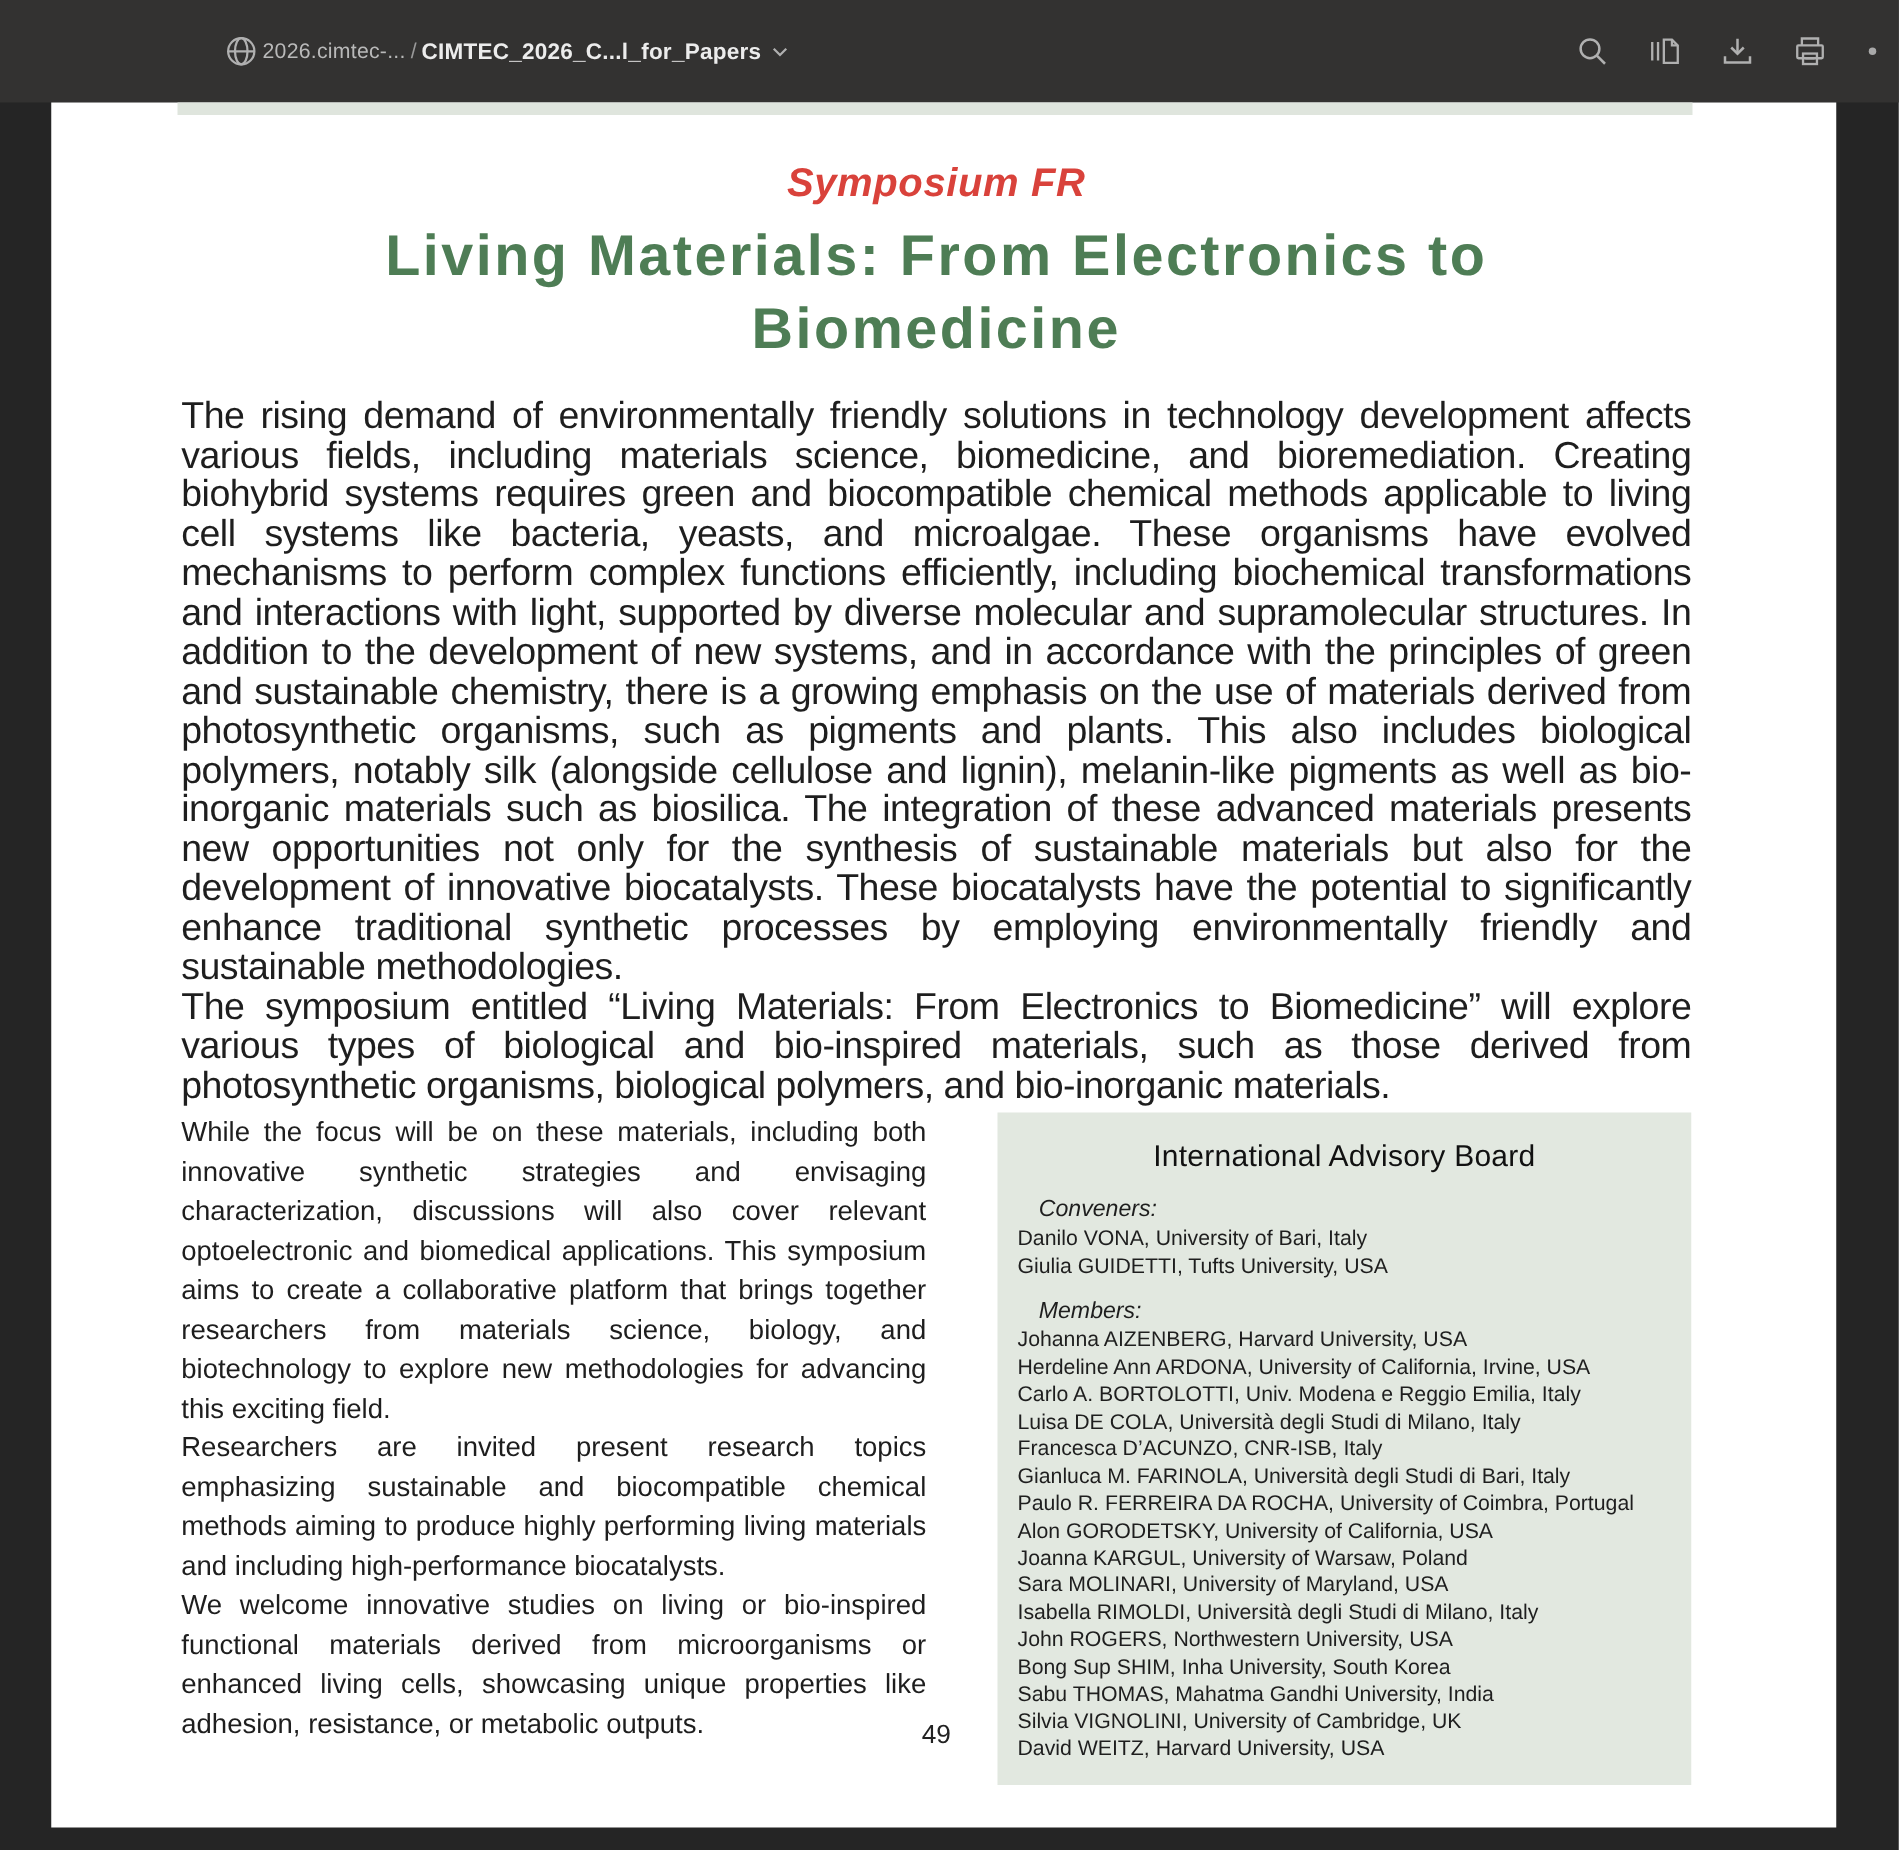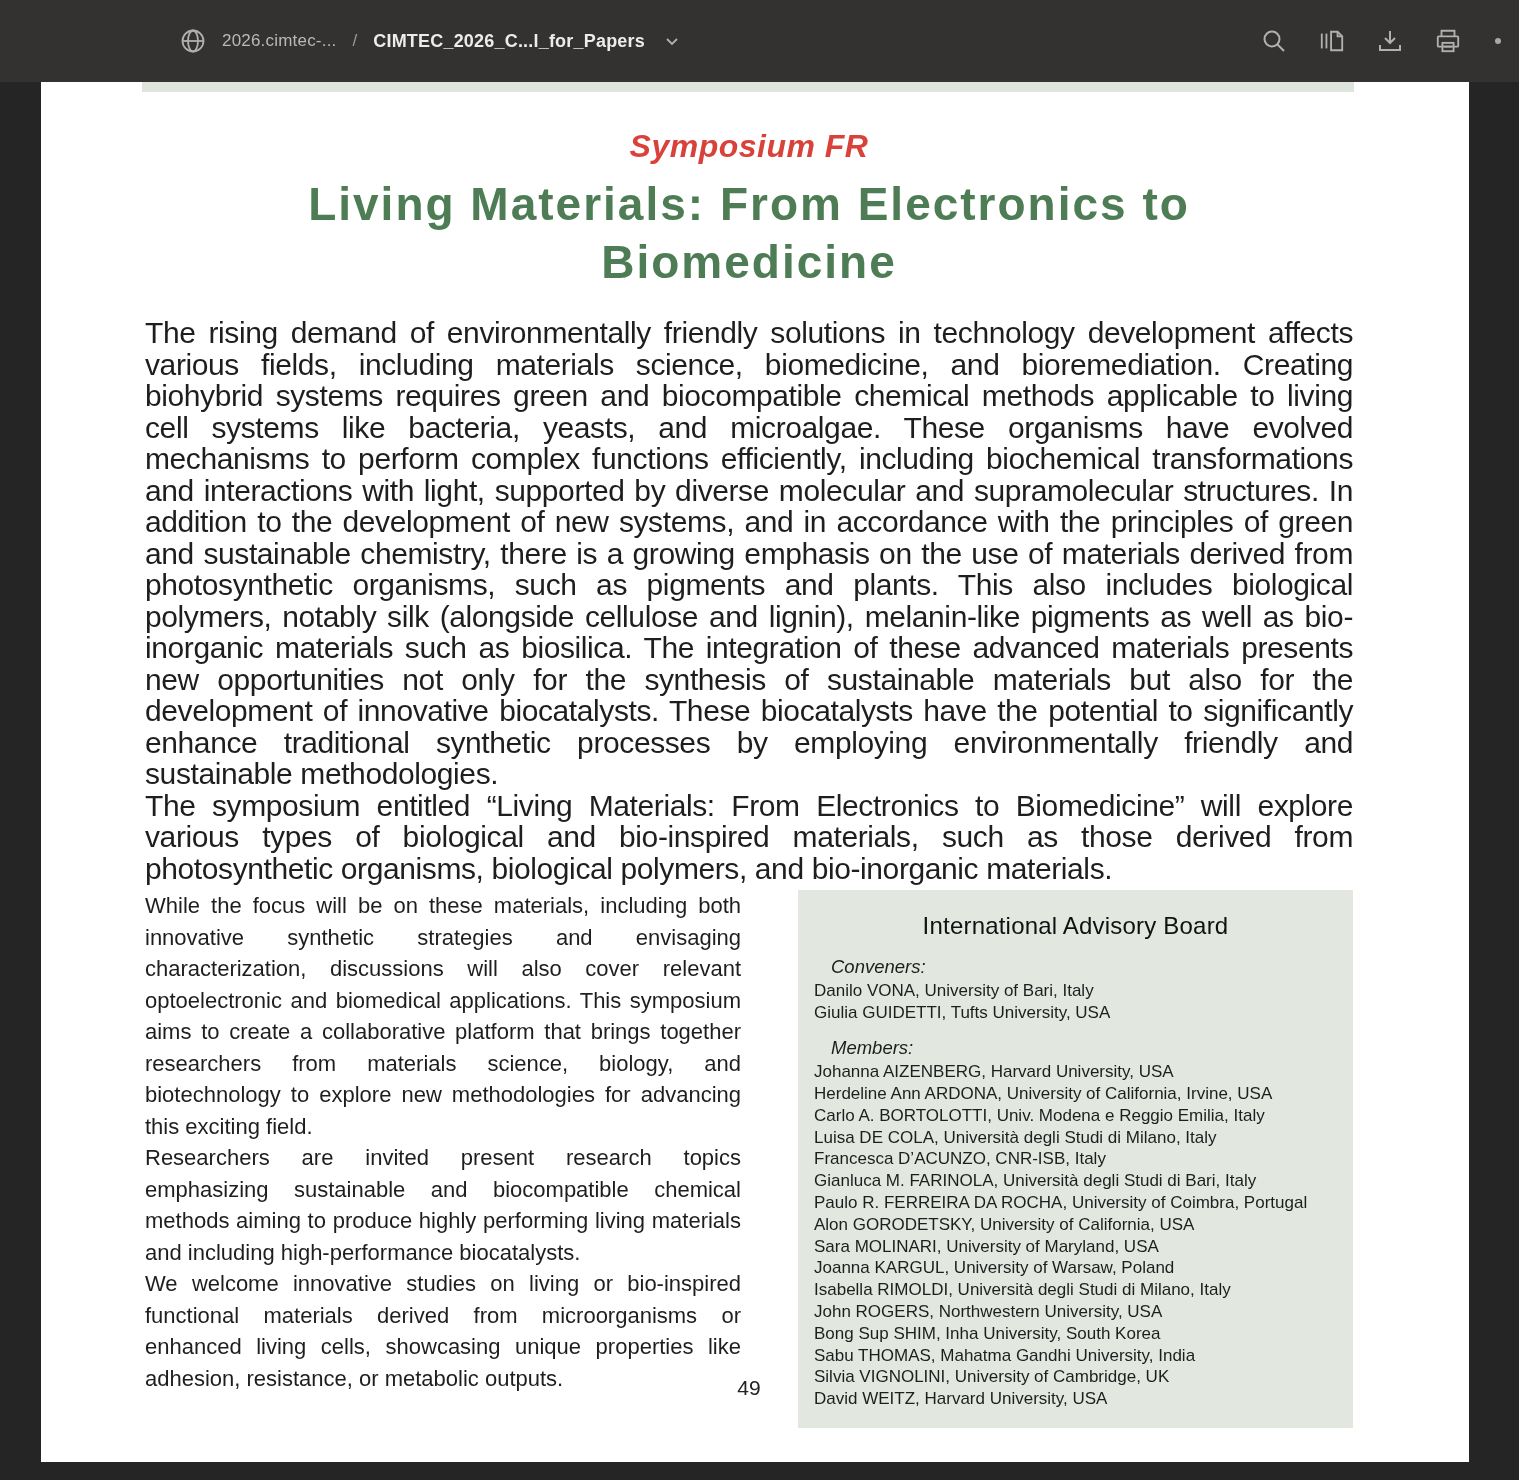--- a/index.html
+++ b/index.html
@@ -9,21 +9,21 @@
     font-family:"Liberation Sans", sans-serif;
     overflow:hidden;position:relative;
   }
   
   .toolbar{
     position:absolute;left:0;top:0;width:1519px;height:82px;
     background:#333231;
     display:flex;align-items:center;justify-content:space-between;
     box-sizing:border-box;padding:0 18px 0 180px;
   }
-  .tb-left{display:flex;align-items:center;gap:16px;min-width:0;}
+  .tb-left{display:flex;align-items:center;gap:4px;min-width:0;}
   .tb-right{display:flex;align-items:center;gap:32px;}
   .tb-icon{width:26px;height:26px;display:inline-flex;align-items:center;justify-content:center;cursor:pointer;}
   .tb-icon svg{display:block;}
   .crumb{color:#b9b9b9;font-size:17px;letter-spacing:.2px;cursor:pointer;}
   .sep{color:#9a9a9a;font-size:17px;}
   .docname{color:#ececec;font-size:18px;font-weight:bold;letter-spacing:.2px;cursor:pointer;}
   .chev{margin-left:-2px;cursor:pointer;display:inline-flex;}
   .more-dot{width:6px;height:6px;border-radius:50%;background:#a9a9a9;margin-left:2px;}
   
   .page{
@@ -164,22 +164,22 @@
         <div class="label members-label">Members:</div>
         <div>
             <div class="board-line">Johanna AIZENBERG, Harvard University, USA</div>
             <div class="board-line">Herdeline Ann ARDONA, University of California, Irvine, USA</div>
             <div class="board-line">Carlo A. BORTOLOTTI, Univ. Modena e Reggio Emilia, Italy</div>
             <div class="board-line">Luisa DE COLA, Università degli Studi di Milano, Italy</div>
             <div class="board-line">Francesca D’ACUNZO, CNR-ISB, Italy</div>
             <div class="board-line">Gianluca M. FARINOLA, Università degli Studi di Bari, Italy</div>
             <div class="board-line">Paulo R. FERREIRA DA ROCHA, University of Coimbra, Portugal</div>
             <div class="board-line">Alon GORODETSKY, University of California, USA</div>
+            <div class="board-line">Joanna KARGUL, University of Warsaw, Poland</div>
             <div class="board-line">Sara MOLINARI, University of Maryland, USA</div>
-            <div class="board-line">Joanna KARGUL, University of Warsaw, Poland</div>
             <div class="board-line">Isabella RIMOLDI, Università degli Studi di Milano, Italy</div>
             <div class="board-line">John ROGERS, Northwestern University, USA</div>
             <div class="board-line">Bong Sup SHIM, Inha University, South Korea</div>
             <div class="board-line">Sabu THOMAS, Mahatma Gandhi University, India</div>
             <div class="board-line">Silvia VIGNOLINI, University of Cambridge, UK</div>
             <div class="board-line">David WEITZ, Harvard University, USA</div>
           </div>
       </aside>
     </div>
   </div>

